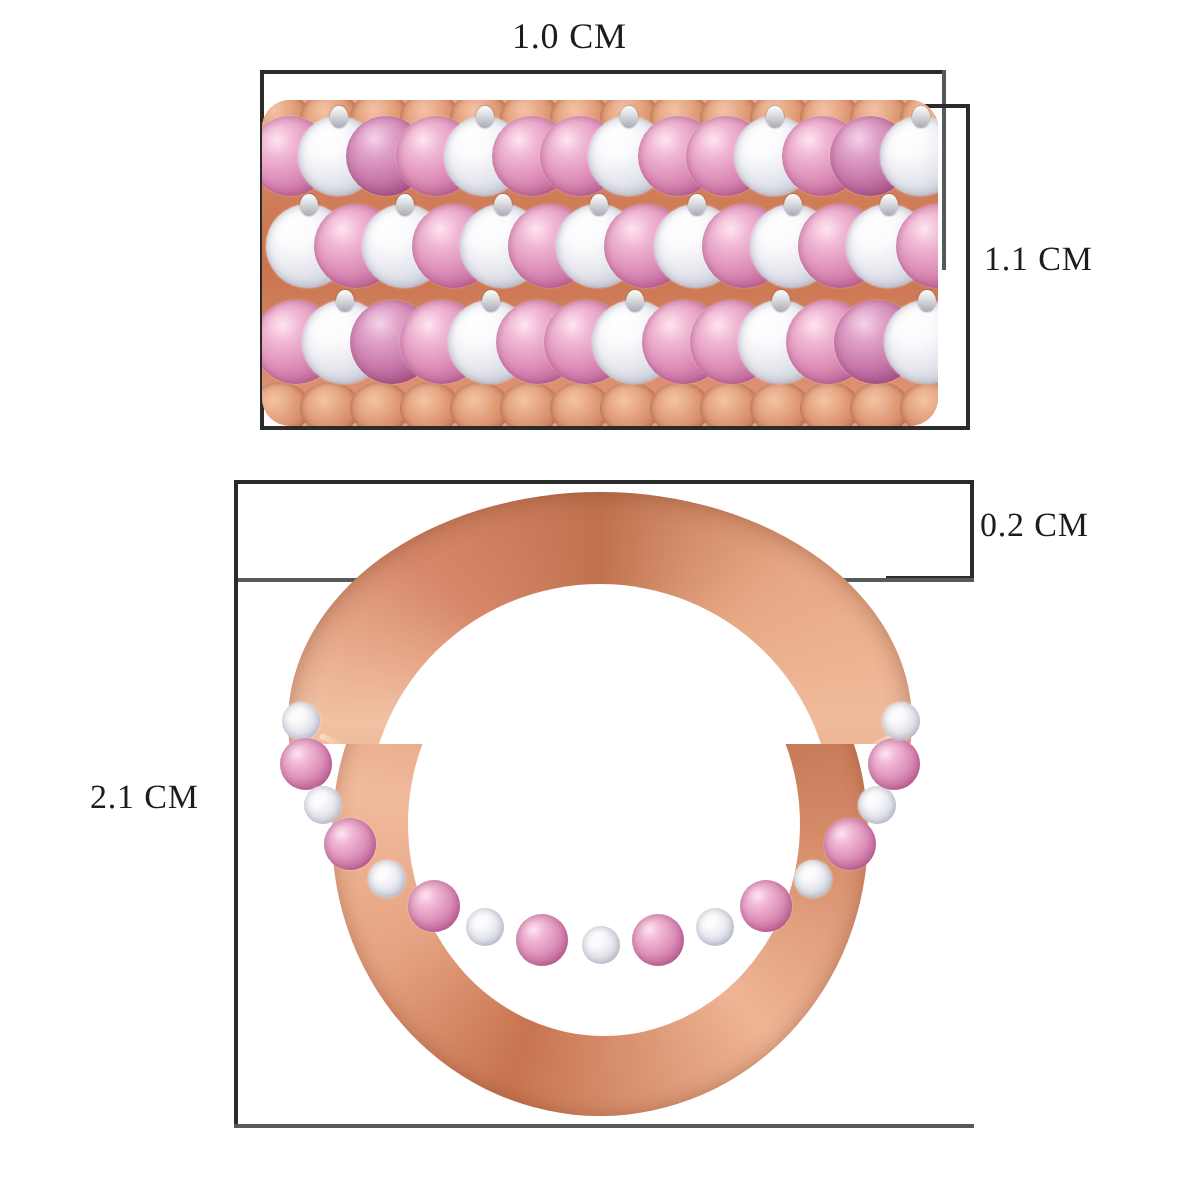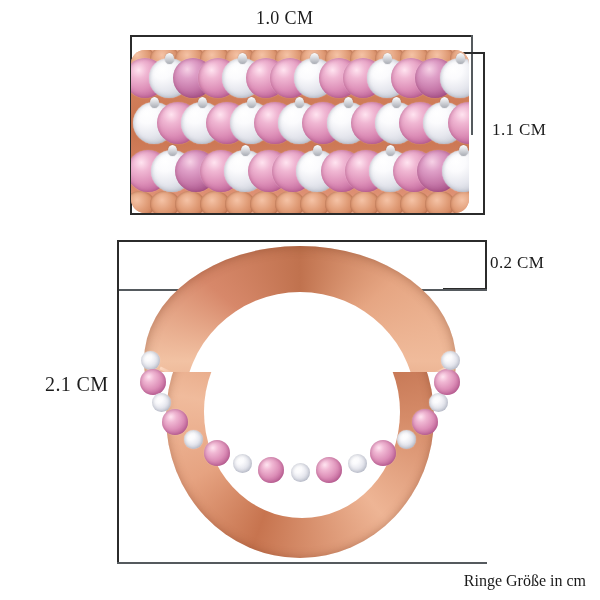--- a/index.html
+++ b/index.html
@@ -18,21 +18,21 @@
   .dim-label{
     position:absolute;
     color:#1c1c1c;
     font-family:"Liberation Serif", serif;
     white-space:nowrap;
     letter-spacing:.4px;
   }
   #dim-top{font-size:18px;left:256px;top:8px;}
   #dim-right{font-size:17px;left:492px;top:120px;}
   #dim-small{font-size:17px;left:490px;top:253px;}
-  #dim-left{font-size:20px;left:45px;top:373px;}
+  #dim-left{font-size:17px;left:45px;top:389px;}
 
   
   .caption{
     position:absolute;right:14px;bottom:8px;
     text-align:center;
     color:#1a1a1a;
     font-family:"Liberation Serif", serif;
     font-size:16px;
     line-height:22px;
   }
@@ -280,16 +280,15 @@
         <div class="gem pink" style="position: absolute; left: 240.336px; top: 200.125px; width: 26px; height: 26px; border-radius: 50%;"></div>
         <div class="gem white" style="position: absolute; left: 266.566px; top: 189.696px; width: 19px; height: 19px; border-radius: 50%;"></div>
         <div class="gem pink" style="position: absolute; left: 281.72px; top: 169.224px; width: 26px; height: 26px; border-radius: 50%;"></div>
         <div class="gem white" style="position: absolute; left: 299.082px; top: 153.361px; width: 19px; height: 19px; border-radius: 50%;"></div>
         <div class="gem pink" style="position: absolute; left: 304.118px; top: 128.85px; width: 26px; height: 26px; border-radius: 50%;"></div>
         <div class="gem white" style="position: absolute; left: 310.5px; top: 110.5px; width: 19px; height: 19px; border-radius: 50%;"></div>
       </div>
   </div>
 
   <div class="caption">
-    <div>Ringe Größe in cm</div>
   </div>
 
 </div>
 
 </body></html>

